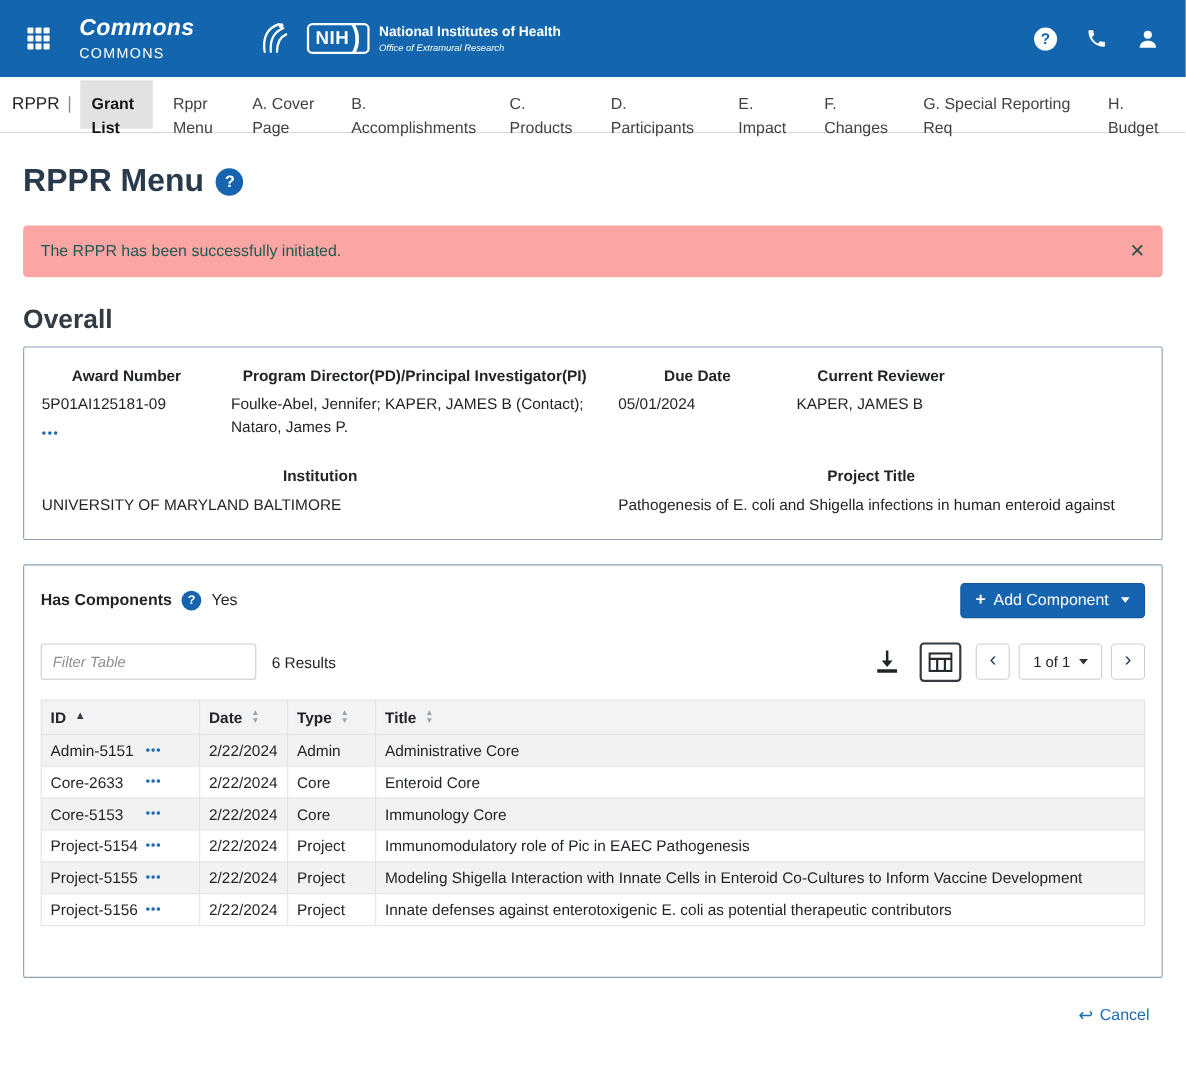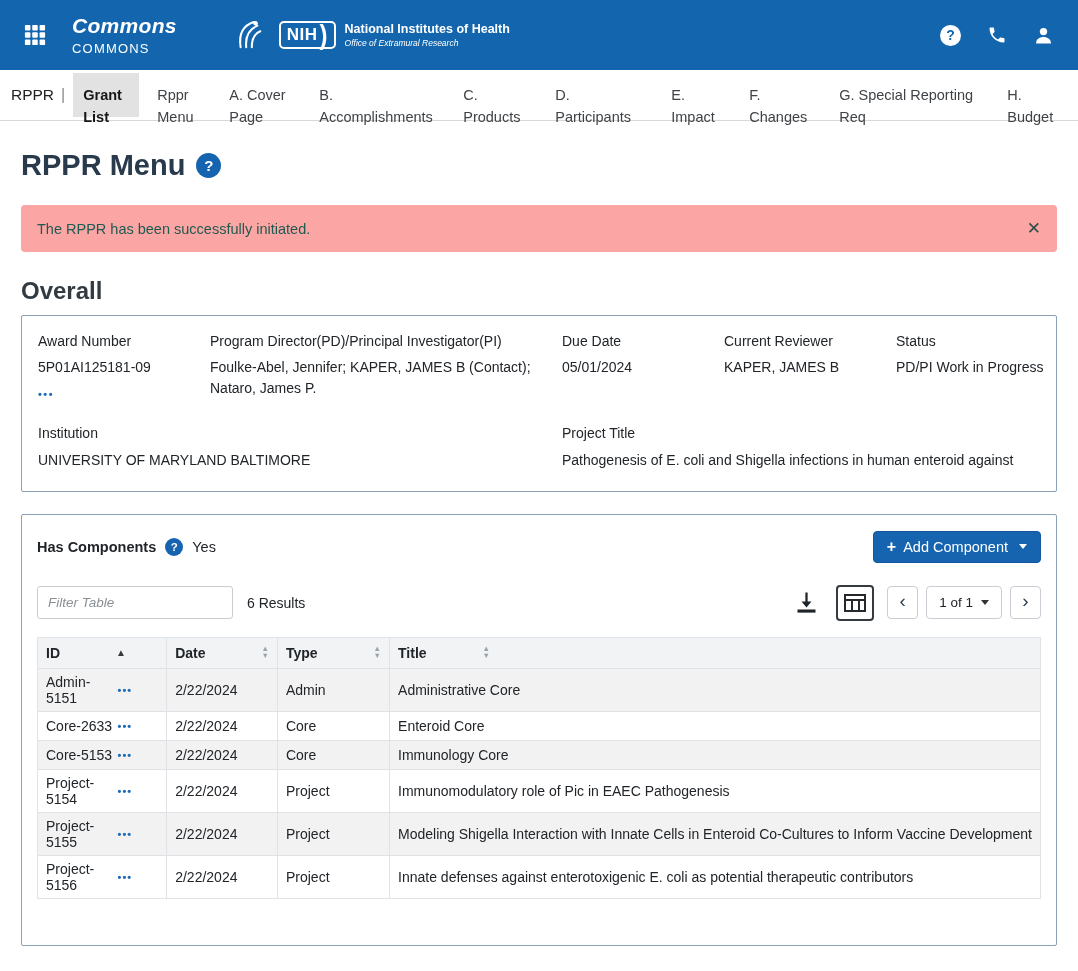--- a/index.html
+++ b/index.html
@@ -77,21 +77,21 @@
   }
   .alert-close { background:none; border:none; color:#2f4f47; font-size:17px; line-height:1; }
 
   .section-heading { margin:25px 0 10px; font-size:24px; font-weight:700; color:#333b42; }
 
   .panel { border:1px solid #8aa0b4; border-radius:2px; background:#fff; }
   .overall-panel { padding:15px 16px 20px; }
   .overall-grid {
     display:grid; grid-template-columns:172px 352px 162px 172px 1fr; row-gap:22px;
   }
-  .field-label { font-weight:400; margin-bottom:6px; line-height:1.45; padding-right:18px; }
+  .field-label { font-weight:700; margin-bottom:6px; line-height:1.45; padding-right:18px;text-align:center; }
   .field-value { line-height:1.5; padding-right:18px; }
   .nowrap { white-space:nowrap; }
   .span-2 { grid-column:1 / 3; }
   .span-3 { grid-column:3 / 6; }
   .ellipsis-btn {
     background:none; border:none; color:#1f6cb5; font-size:11px; font-weight:700;
     letter-spacing:1.5px; margin-top:10px; padding:0; text-align:left;
   }
 
   
@@ -134,21 +134,21 @@
   }
 
   table { width:100%; border-collapse:collapse; margin-top:16px; font-size:14px; }
   th, td { border:1px solid #dfe3e7; text-align:left; }
   th { background:#f1f3f5; font-weight:700; padding:6px 8px; height:31px; cursor:pointer; }
   td { padding:5px 8px; height:29px; }
   tbody tr:nth-child(odd) { background:#f2f2f2; }
   th:nth-child(1), td:nth-child(1) { width:144px; }
   th:nth-child(2), td:nth-child(2) { width:80px; }
   th:nth-child(3), td:nth-child(3) { width:80px; }
-  .th-flex { display:flex; align-items:center;gap:48px; }
+  .th-flex { display:flex; align-items:center; }
   .sort-asc { font-size:10px; color:#343a40; margin-left:8px; }
   .sort-both { display:inline-flex; flex-direction:column; margin-left:8px; color:#9aa3ab; }
   .sort-both span { font-size:7.5px; line-height:.85; }
   .id-cell { display:flex; align-items:center; }
   .row-ellipsis {
     background:none; border:none; color:#1f6cb5; font-size:11px; font-weight:700;
     letter-spacing:1px; margin-left:auto; margin-right:26px; padding:0;
   }
   .title-cell span { white-space:nowrap; }
 
@@ -270,24 +270,20 @@
         <div class="field-label">Program Director(PD)/Principal Investigator(PI)</div>
         <div class="field-value">Foulke-Abel, Jennifer; KAPER, JAMES B (Contact); Nataro, James P.</div>
       </div>
       <div>
         <div class="field-label">Due Date</div>
         <div class="field-value">05/01/2024</div>
       </div>
       <div>
         <div class="field-label">Current Reviewer</div>
         <div class="field-value">KAPER, JAMES B</div>
-      </div>
-      <div>
-        <div class="field-label">Status</div>
-        <div class="field-value nowrap">PD/PI Work in Progress</div>
       </div>
       <div class="span-2">
         <div class="field-label">Institution</div>
         <div class="field-value">UNIVERSITY OF MARYLAND BALTIMORE</div>
       </div>
       <div class="span-3">
         <div class="field-label">Project Title</div>
         <div class="field-value nowrap">Pathogenesis of E. coli and Shigella infections in human enteroid against</div>
       </div>
     </div>

